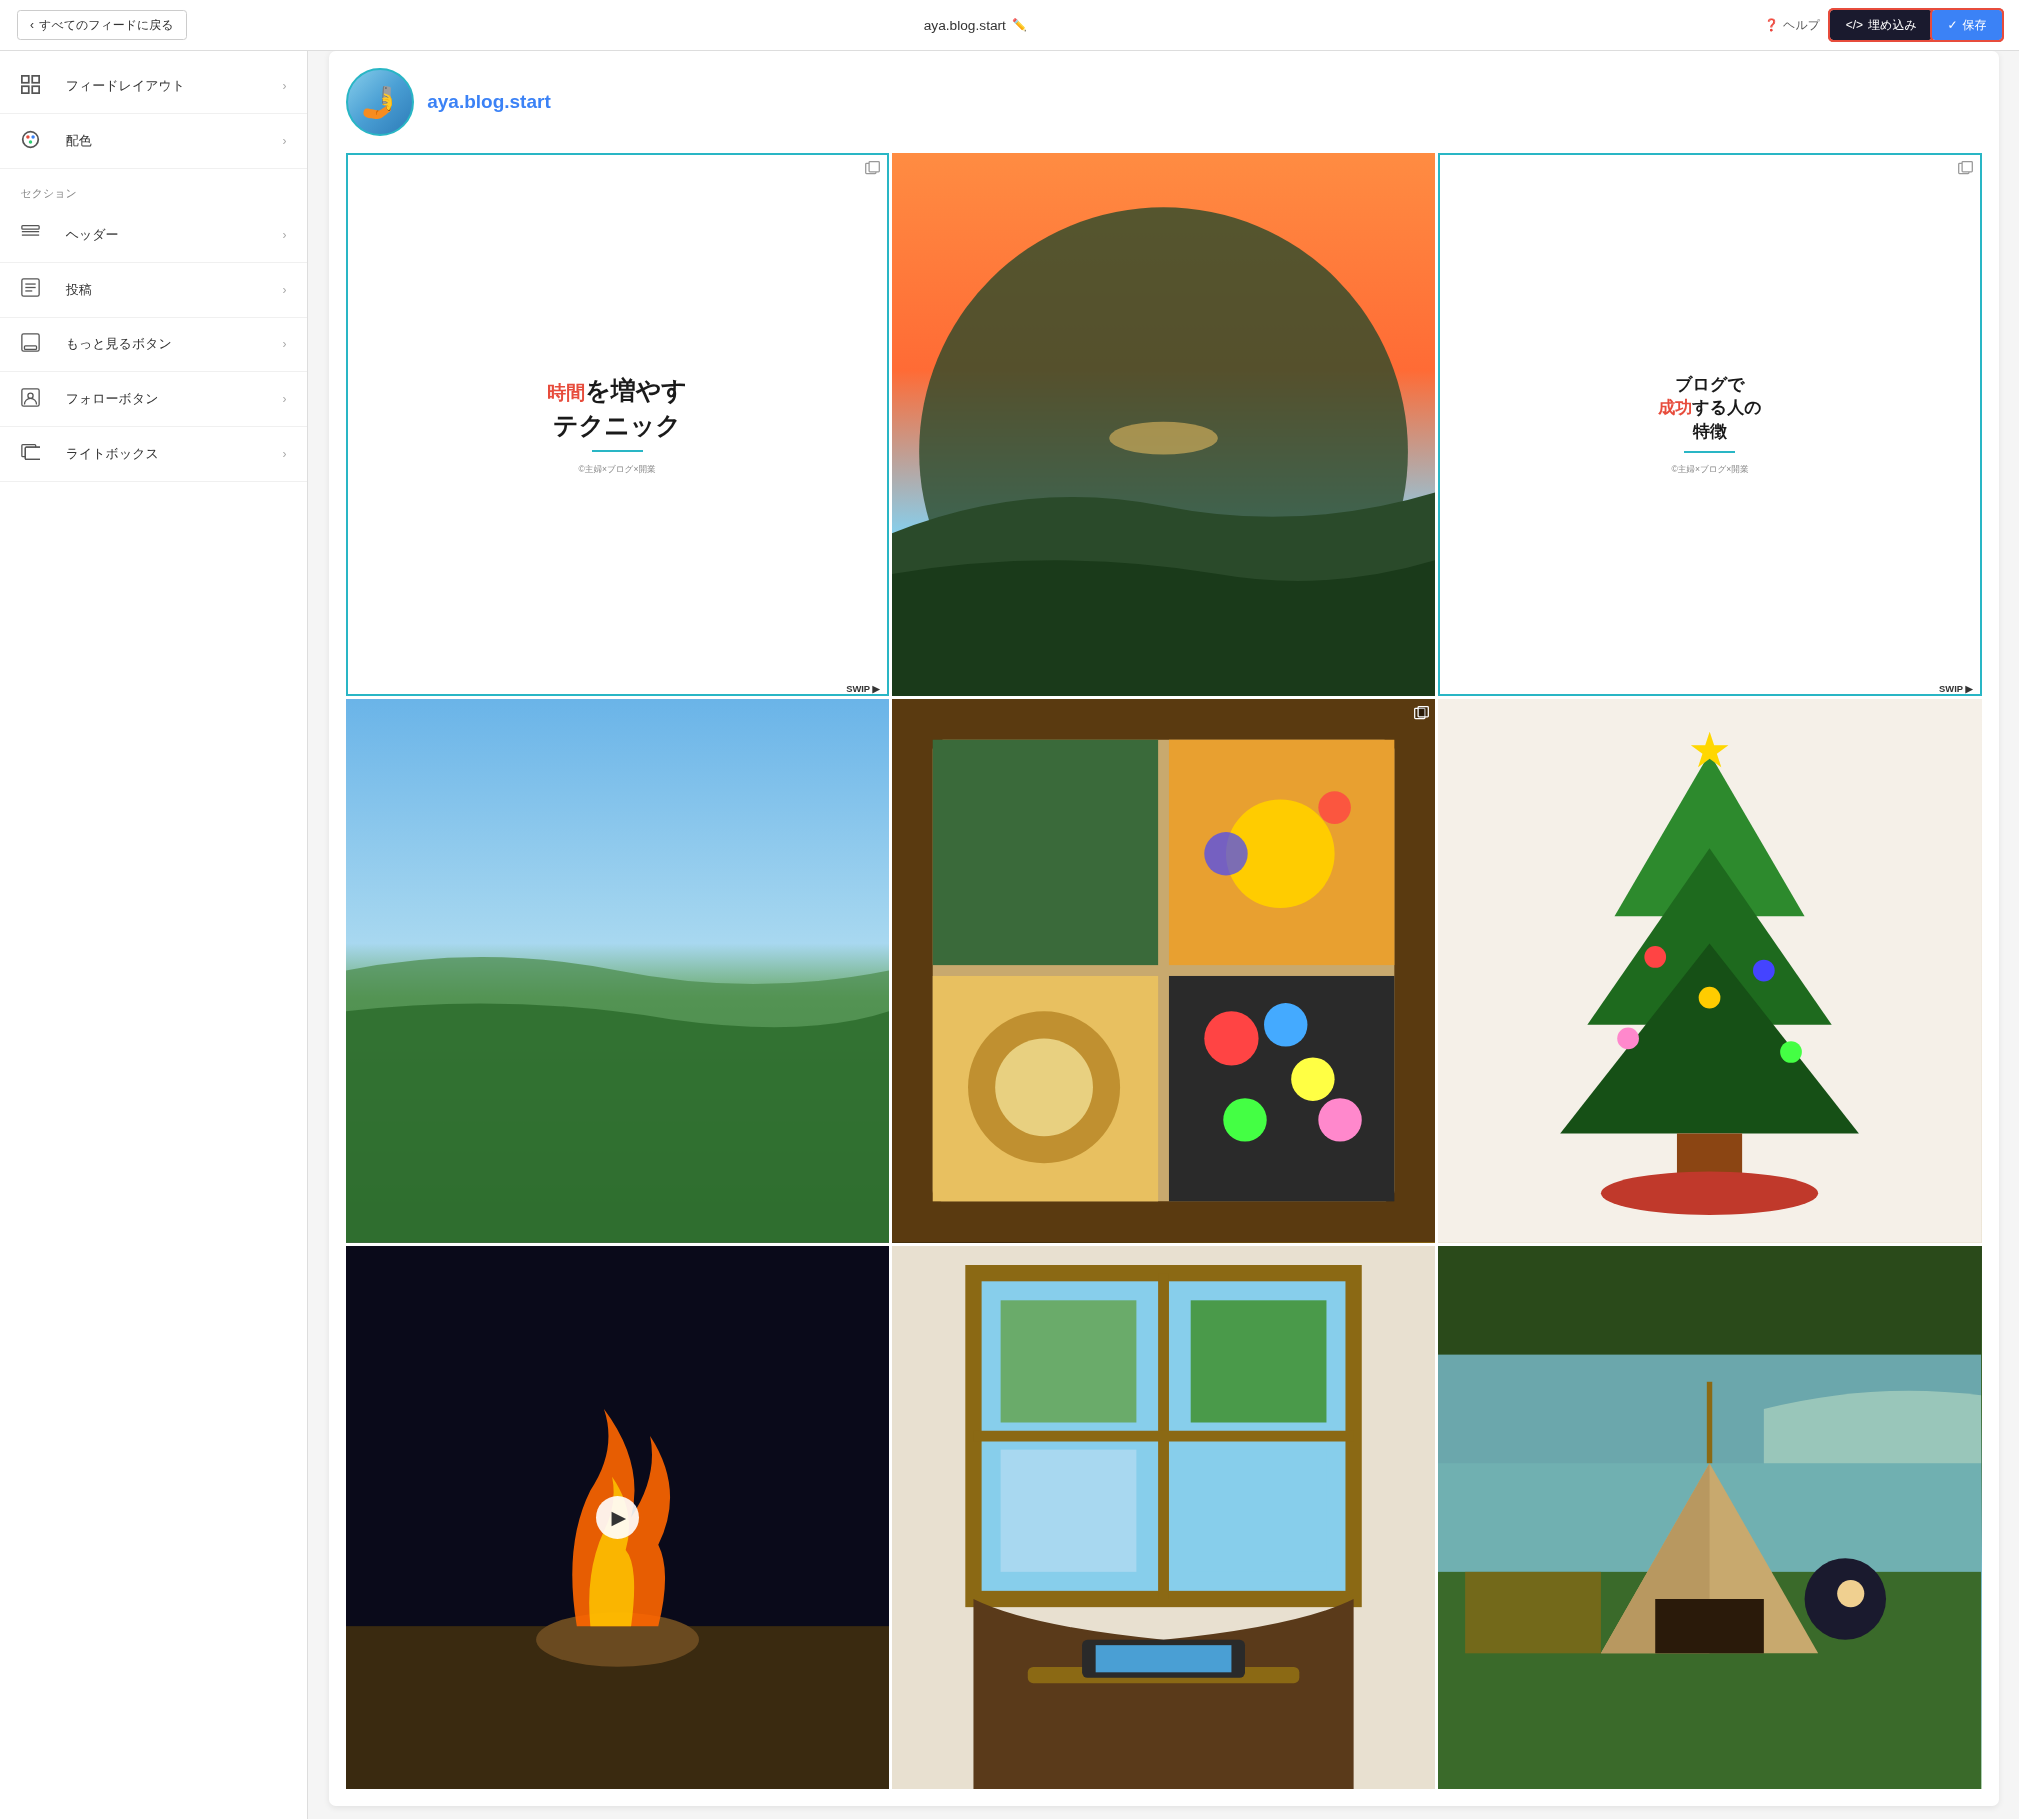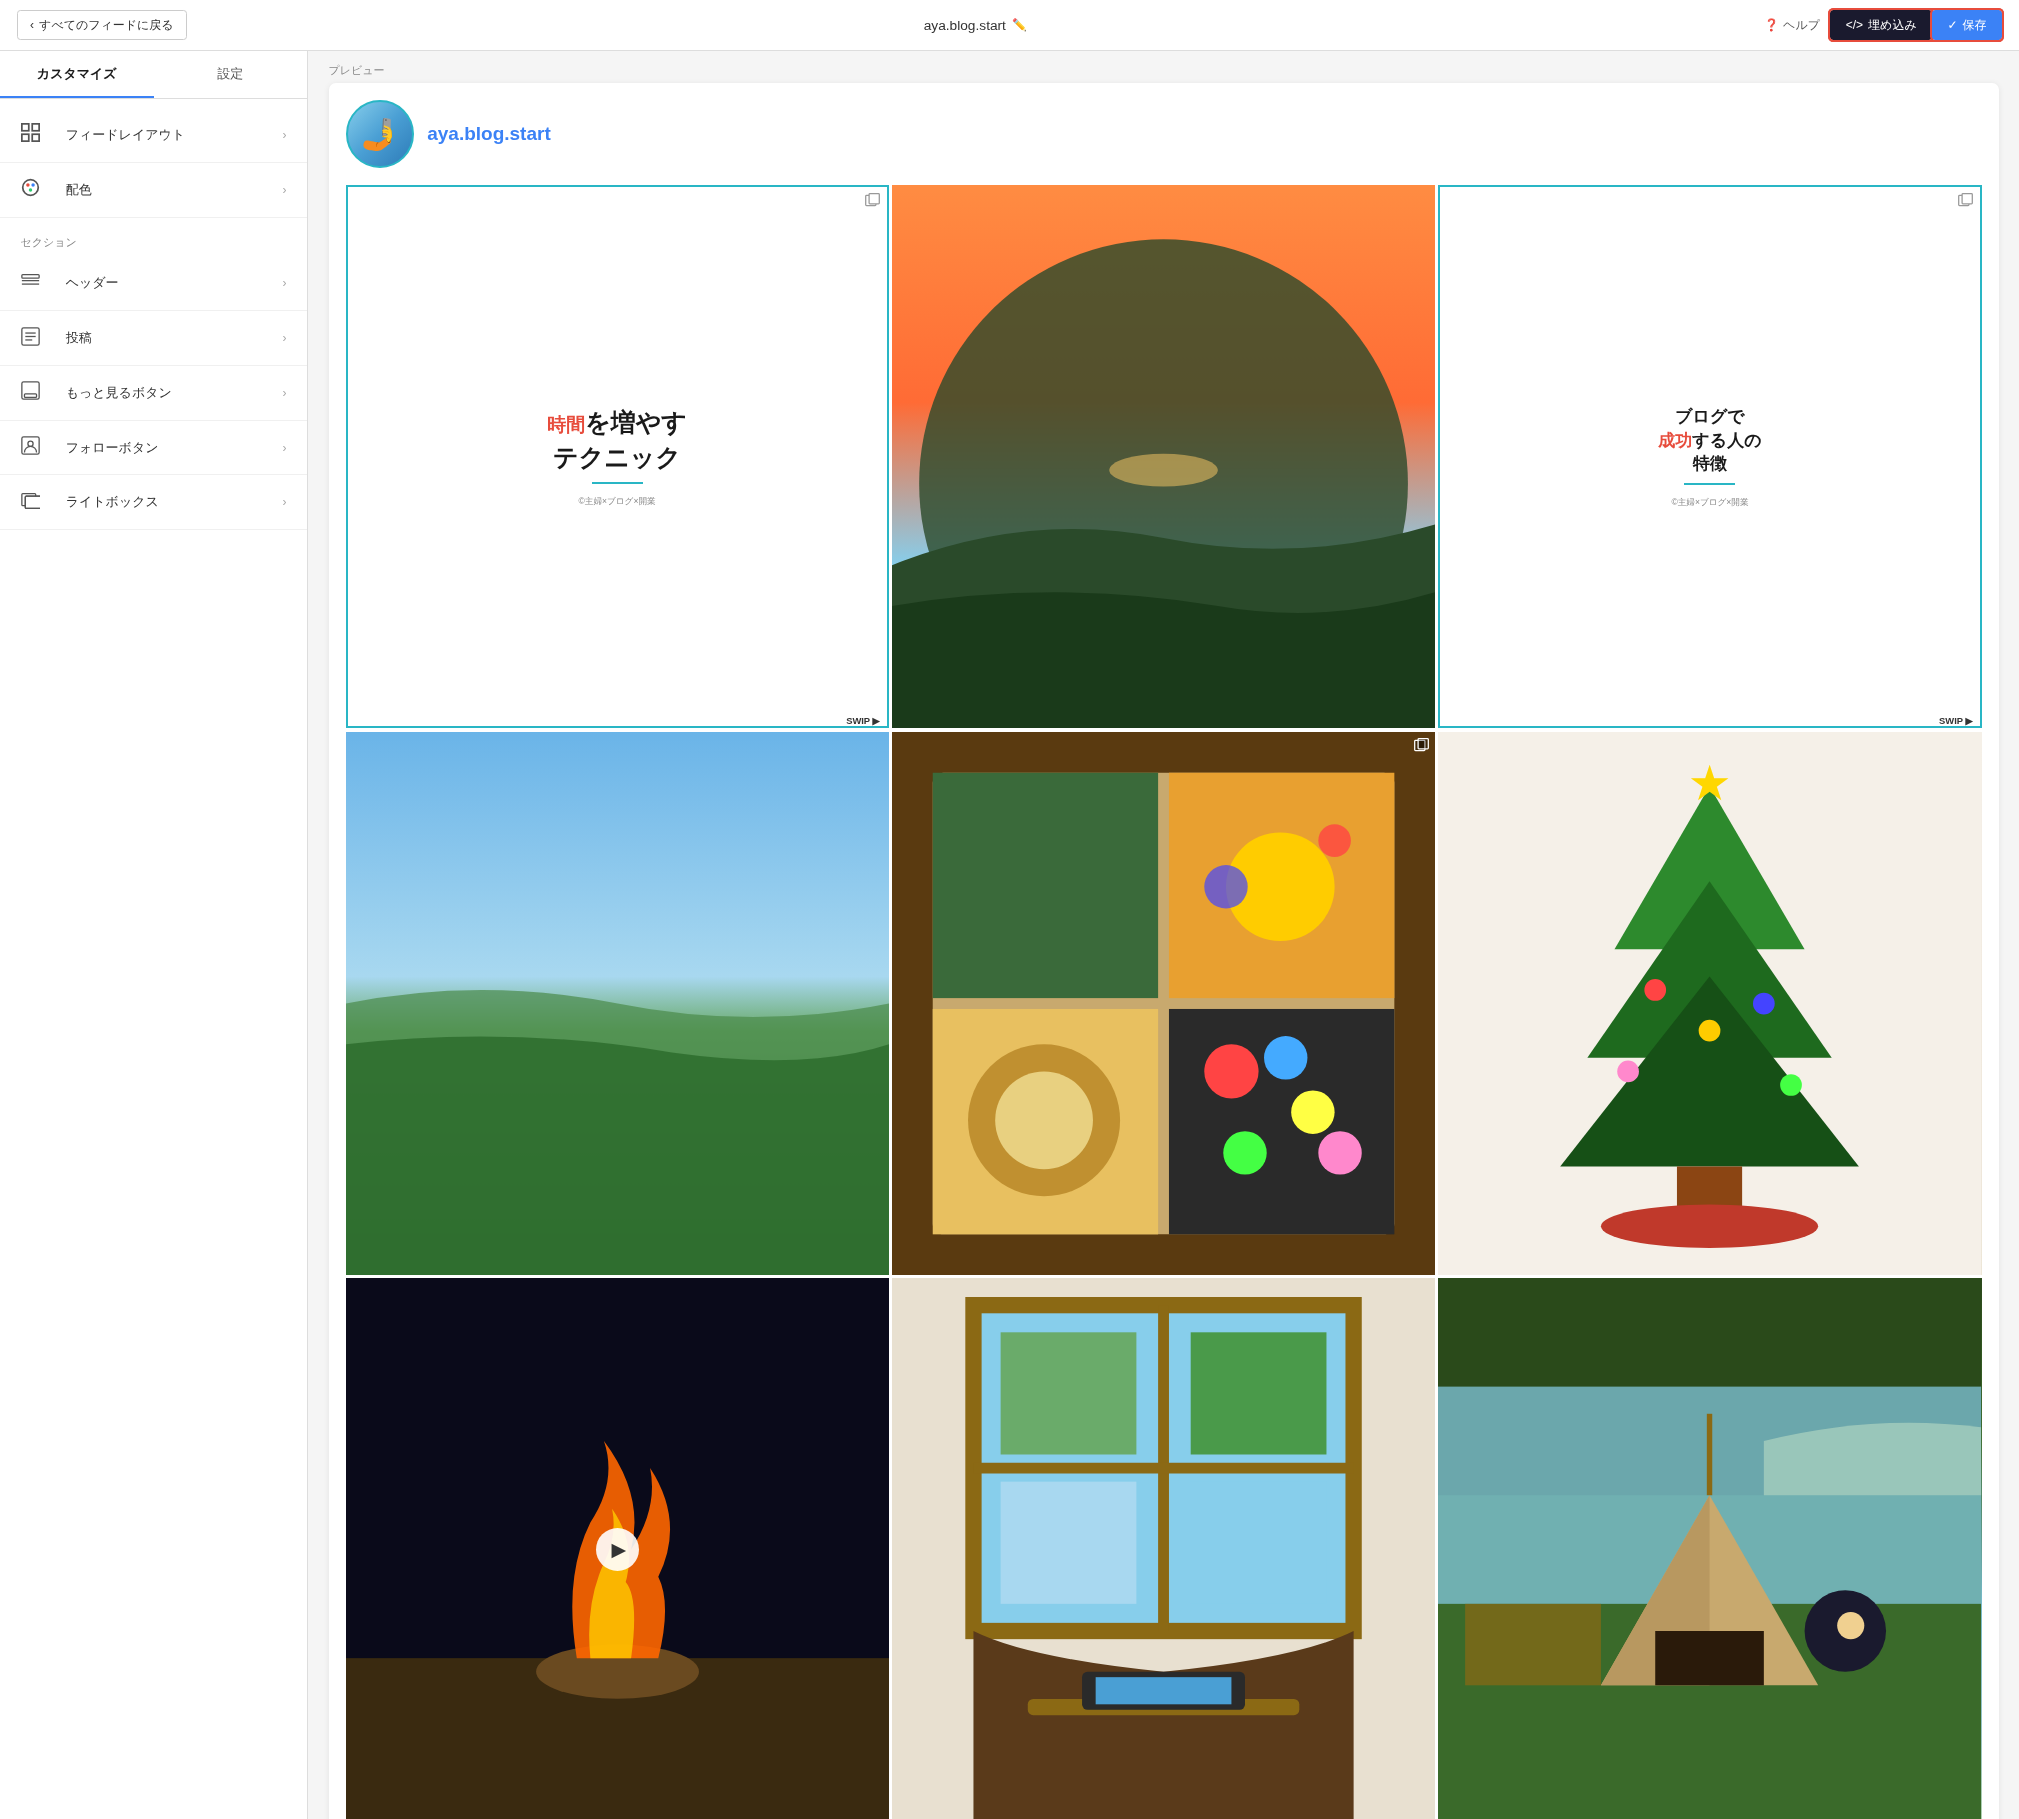--- a/index.html
+++ b/index.html
@@ -258,28 +258,20 @@
         <span>✓</span>
         <span>保存</span>
       </button>
     </div>
   </div>
 </div>
 
 <div class="main-layout">
 
   <div class="sidebar">
-    <div class="sidebar-tabs">
-      <div class="sidebar-tab active">
-        <span>カスタマイズ</span>
-      </div>
-      <div class="sidebar-tab">
-        <span>設定</span>
-      </div>
-    </div>
 
     <div class="sidebar-items">
 
       <div class="sidebar-item">
         <div class="sidebar-item-left">
           <span class="sidebar-item-icon">
             <svg width="19" height="19" viewBox="0 0 22 22" fill="none">
                 <rect x="1" y="1" width="8" height="8" stroke="#555" stroke-width="2" fill="none"></rect>
                 <rect x="13" y="1" width="8" height="8" stroke="#555" stroke-width="2" fill="none"></rect>
                 <rect x="1" y="13" width="8" height="8" stroke="#555" stroke-width="2" fill="none"></rect>
@@ -374,21 +366,20 @@
               </svg>
           </span>
           <span class="sidebar-item-label">ライトボックス</span>
         </div>
         <span class="chevron">›</span>
       </div>
     </div>
   </div>
 
   <div class="preview-area">
-    <div class="preview-label">プレビュー</div>
 
 
     <div class="feed-preview">
 
       <div class="profile-header">
         <div class="avatar-wrap">
           <span>🤳</span>
         </div>
         <div class="profile-username">aya.blog.start</div>
       </div>

